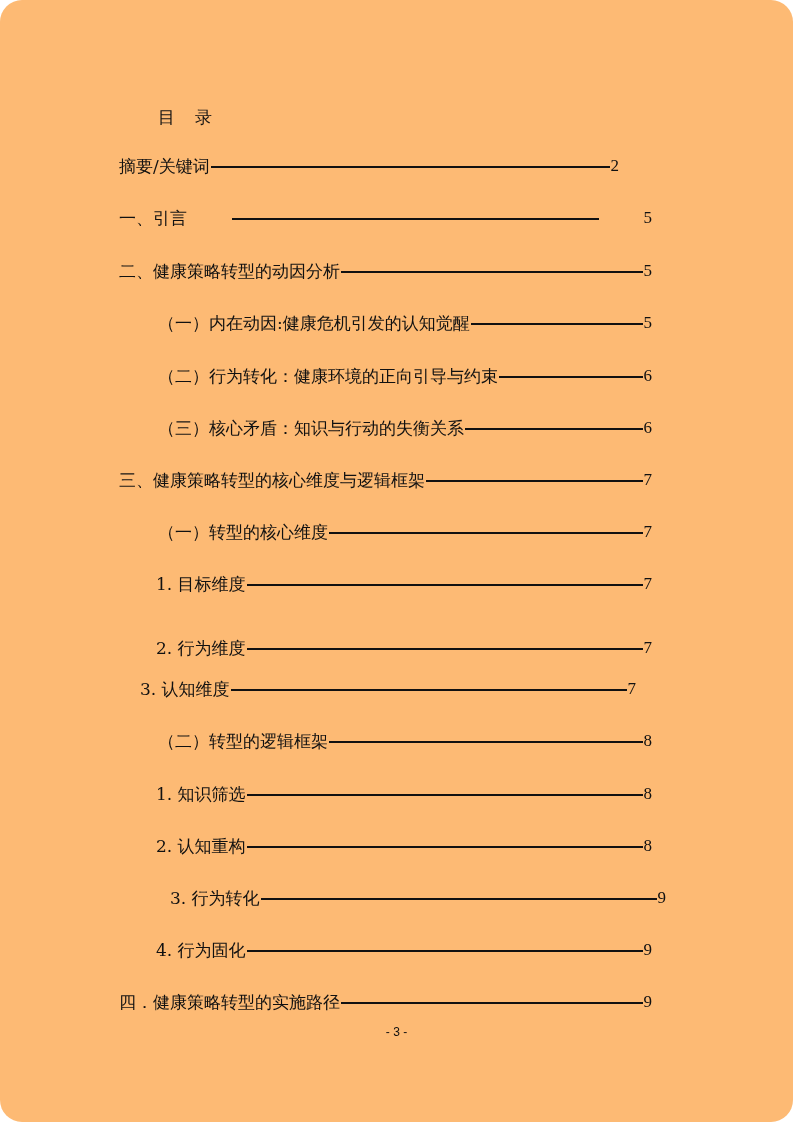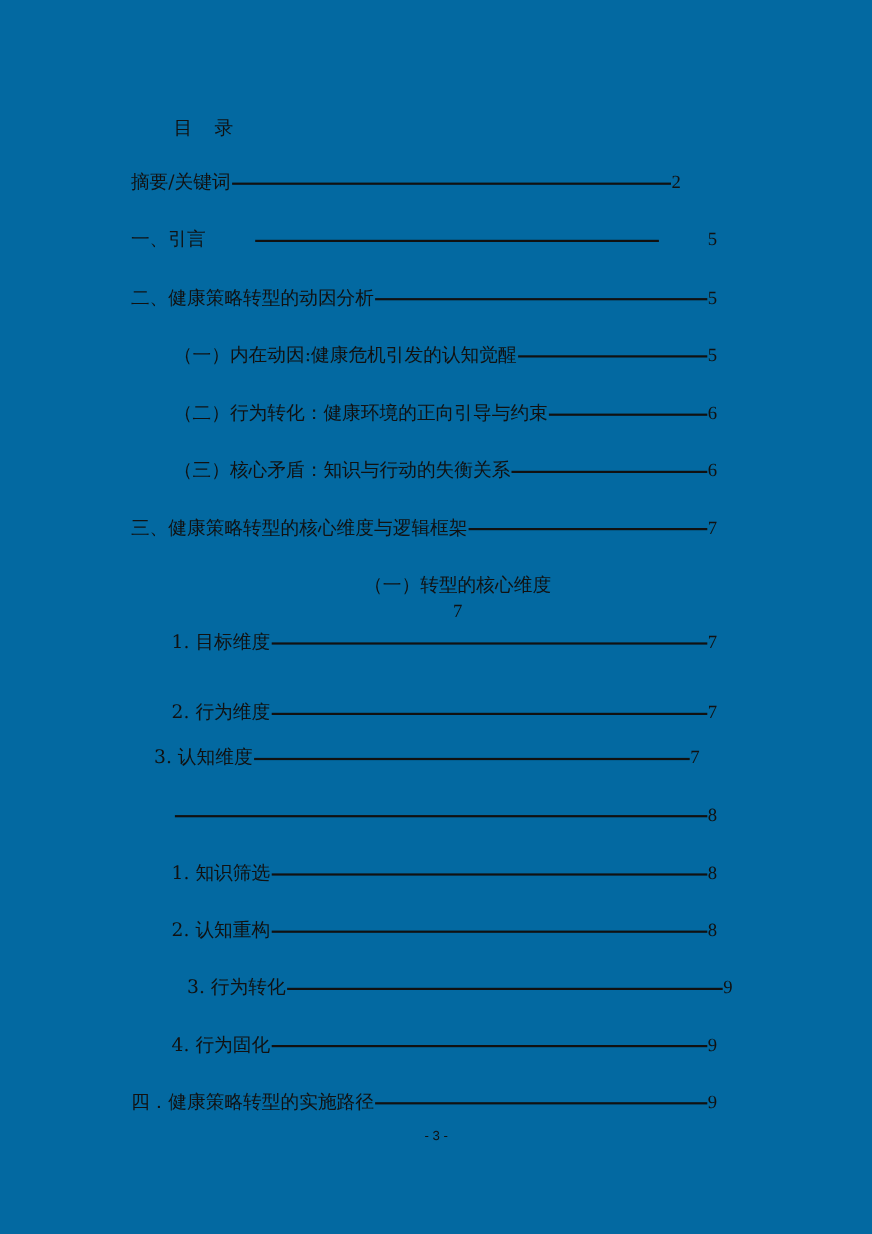--- a/index.html
+++ b/index.html
@@ -1,18 +1,18 @@
 <!DOCTYPE html>
 <html><head>
 <meta charset="utf-8">
 <style>
   html, body { margin: 0; padding: 0; background: #ffffff; }
   body { width: 793px; height: 1122px; position: relative; overflow: hidden;
          font-family: "DejaVu Serif", "Liberation Serif", serif; color: #111; }
-  .page { position: absolute; left: 0; top: 0; width: 793px; height: 1122px; background: #0369a1; }
+  .page { position: absolute; left: 0; top: 0; width: 793px; height: 1122px; background: #fdba74; border-radius: 22px; }
   .title { position: absolute; left: 158px; top: 105px; font-size: 17px; letter-spacing: 20px; line-height: 24px; }
   .toc { position: absolute; left: 0; top: 0; width: 793px; }
   .row { position: absolute; height: 24px; display: flex; align-items: center; font-size: 17px; line-height: 24px; white-space: nowrap; }
   .row .label { flex: 0 0 auto; }
   .row .leader { flex: 1 1 auto; height: 2px; background: #111; margin: 0 1px; position: relative; top: 1px; }
   .row .pg { flex: 0 0 auto; font-family: "Liberation Serif", serif; font-size: 17px; }
   .footer { position: absolute; top: 1025px; left: 0; width: 793px; text-align: center;
             font-family: "Liberation Sans", sans-serif; font-size: 12px; }
 </style>
 </head>
@@ -50,41 +50,42 @@
     <div class="row" style="left:158px; width:494px; top:416px;">
       <span class="label">（三）核心矛盾：知识与行动的失衡关系</span>
       <span class="leader"></span>
       <span class="pg">6</span>
     </div>
     <div class="row" style="left:119px; width:533px; top:468px;">
       <span class="label">三、健康策略转型的核心维度与逻辑框架</span>
       <span class="leader"></span>
       <span class="pg">7</span>
     </div>
-    <div class="row" style="left:169px; width:494px; top:520px;flex-direction:column;">
+    <div class="row" style="left:158px; width:494px; top:520px;">
       <span class="label">（一）转型的核心维度</span>
       <span class="leader"></span>
       <span class="pg">7</span>
     </div>
     <div class="row" style="left:156px; width:496px; top:572px;">
       <span class="label">1. 目标维度</span>
       <span class="leader"></span>
       <span class="pg">7</span>
     </div>
     <div class="row" style="left:156px; width:496px; top:636px;">
       <span class="label">2. 行为维度</span>
       <span class="leader"></span>
       <span class="pg">7</span>
     </div>
     <div class="row" style="left:140px; width:496px; top:677px;">
       <span class="label">3. 认知维度</span>
       <span class="leader"></span>
       <span class="pg">7</span>
     </div>
     <div class="row" style="left:158px; width:494px; top:729px;">
+      <span class="label">（二）转型的逻辑框架</span>
       <span class="leader"></span>
       <span class="pg">8</span>
     </div>
     <div class="row" style="left:156px; width:496px; top:782px;">
       <span class="label">1. 知识筛选</span>
       <span class="leader"></span>
       <span class="pg">8</span>
     </div>
     <div class="row" style="left:156px; width:496px; top:834px;">
       <span class="label">2. 认知重构</span>

